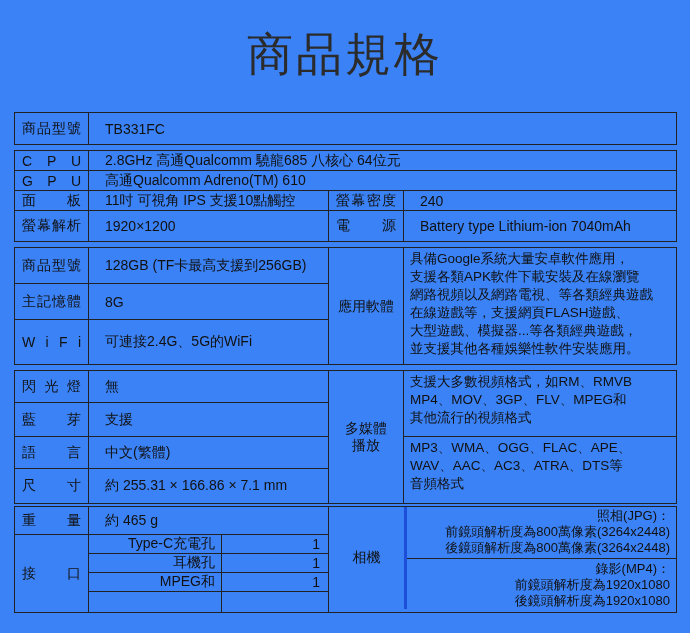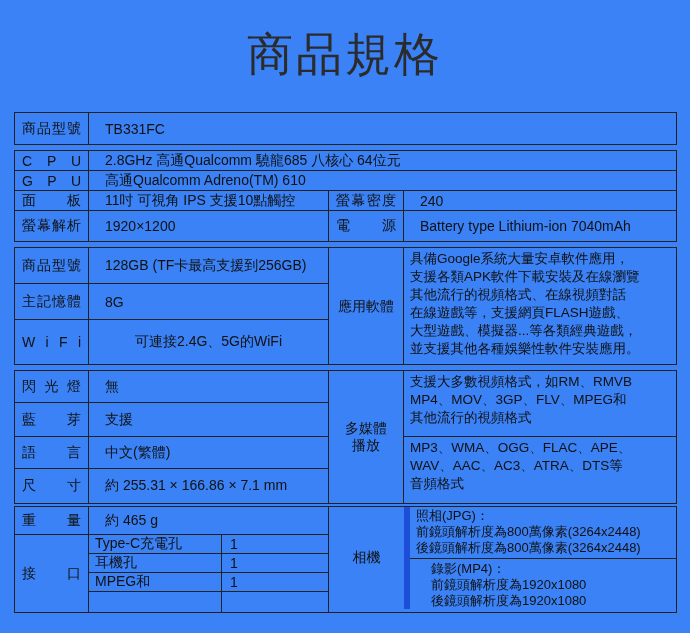--- a/index.html
+++ b/index.html
@@ -23,45 +23,45 @@
   table.spec td { border:1px solid #222; overflow:hidden; }
 
   .t1 { margin-top:30px; }
   .t2, .t3, .t4 { margin-top:5px; }
   .t5 { margin-top:2px;border-radius:28px; }
 
   tr.h31 td { height:31px; }
   tr.h30 td { height:30px; }
   tr.h19 td { height:19px; }
   tr.h35 td { height:35px; }
-  tr.h44 td { height:44px;text-align:center; }
+  tr.h44 td { height:44px; }
   tr.h33 td { height:33px; }
   tr.h34 td { height:34px; }
   tr.h27 td { height:27px; }
-  tr.h17 td { height:17px; }
+  tr.h17 td { height:17px;text-align:right; }
   tr.h20 td { height:20px; }
 
   td.lbl {
     text-align:justify; text-align-last:justify;
     padding:0 7px; white-space:nowrap;
   }
   td.val { padding:0 16px; }
   td.side-lbl { text-align:center; white-space:pre-line; line-height:17px; }
   td.txt {
     vertical-align:top; padding:2px 6px;
     line-height:18px; font-size:13.5px; white-space:pre-line;
   }
 
   td.cam { padding:0; vertical-align:top; }
   .cam-wrap { display:flex; align-items:stretch; height:102px; }
   .cam-label {
-    width:75px; border-right:6px solid #1d4ed8; flex:none;
+    width:75px; border-right:3px solid #1d4ed8; flex:none;
     display:flex; align-items:center; justify-content:center; font-size:14px;
   }
-  .cam-cells { flex:1; display:flex; flex-direction:column; font-size:13px; }
+  .cam-cells { flex:1; display:flex; flex-direction:column; font-size:13px;text-align:right; }
   .cam-photo { height:49px; border-bottom:1px solid #222; padding:1px 6px; flex:none; }
   .cam-video { flex:1; padding:2px 6px;margin-left:15px; }
   .cam-line { line-height:16px; }
 
   td.port-name { padding:0 6px; }
   td.port-count { padding:0 8px; }
 </style>
 </head>
 <body>
 
@@ -120,21 +120,21 @@
       <col style="width:75px">
         <col style="width:273px">
     </colgroup>
     <tbody>
         <tr class="h35">
       <td class="lbl">商品型號</td>
       <td class="val">128GB (TF卡最高支援到256GB)</td>
       <td class="side-lbl" rowspan="3">應用軟體</td>
       <td class="txt" rowspan="3">具備Google系統大量安卓軟件應用，
 支援各類APK軟件下載安裝及在線瀏覽
-其他流行的視頻格式、在線視頻對話
+網路視頻以及網路電視、等各類經典遊戲
 在線遊戲等，支援網頁FLASH遊戲、
 大型遊戲、模擬器...等各類經典遊戲，
 並支援其他各種娛樂性軟件安裝應用。</td>
     </tr>
     <tr class="h35">
       <td class="lbl">主記憶體</td>
       <td class="val">8G</td>
     </tr>
     <tr class="h44">
       <td class="lbl">W i F i</td>

